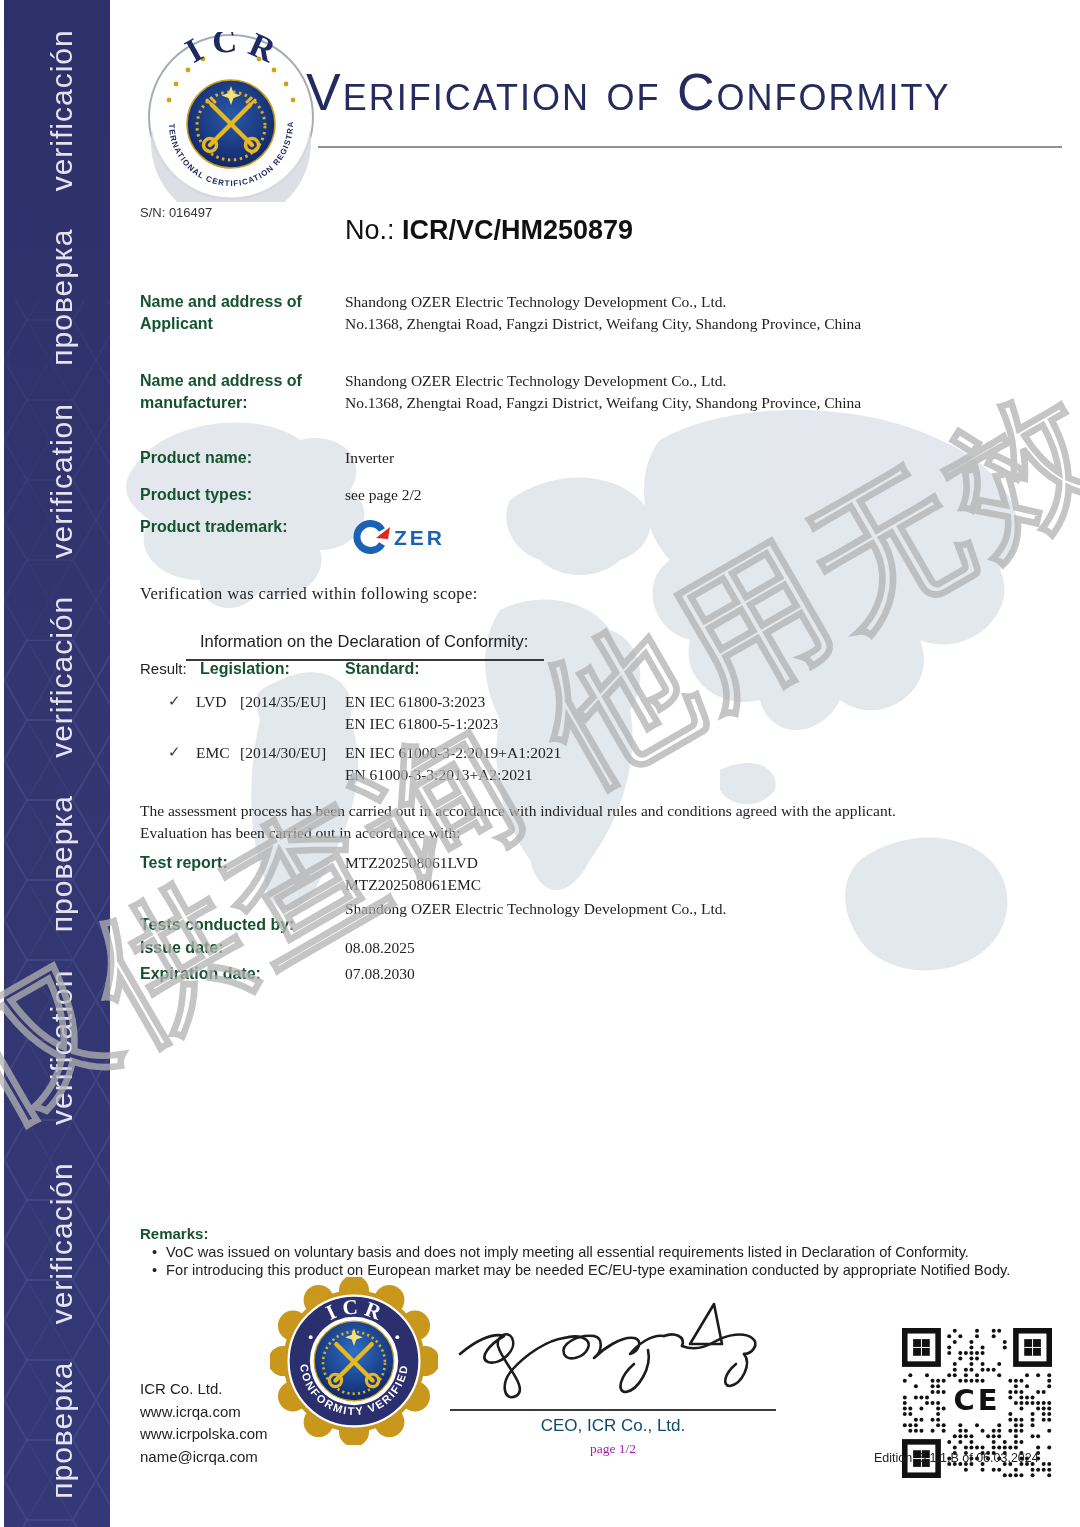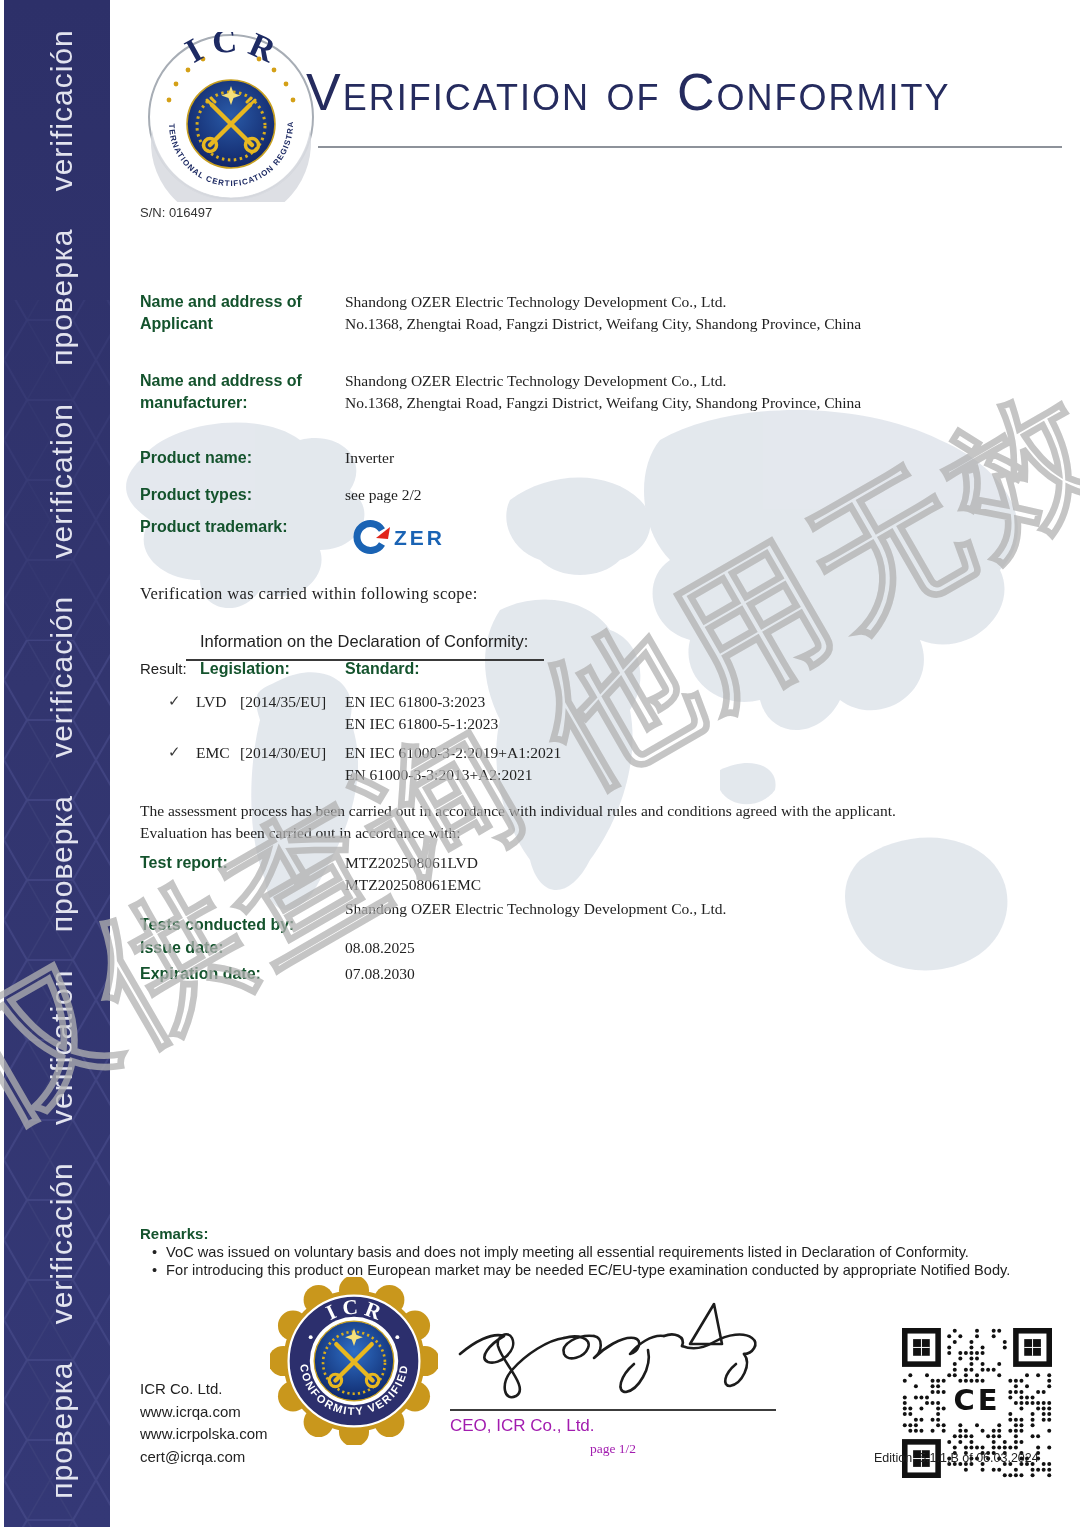--- a/index.html
+++ b/index.html
@@ -27,21 +27,21 @@
   .decl-head{left:186px;top:632px;font-size:16.5px;color:#222;border-bottom:2px solid #3a3a3a;
              padding:0 16px 8px 14px;z-index:3;}
   .check{color:#3a3a3a;font-size:15px;}
   
   .wmark{left:-28px;top:978px;transform:rotate(-30deg);transform-origin:0 50%;
          font-size:148px;font-weight:bold;letter-spacing:8px;white-space:nowrap;
          color:transparent;-webkit-text-stroke:2px #b2b2b2;opacity:.75;z-index:4;pointer-events:none;}
   
   .contact{left:140px;top:1378px;font-size:15px;line-height:22.5px;color:#222;z-index:3;}
   .sigline{left:450px;top:1409px;width:326px;height:2px;background:#3c3c3c;z-index:3;}
-  .ceoline{left:450px;top:1416px;width:326px;text-align:left;font-size:17px;color:#a21caf;z-index:3;}
+  .ceoline{left:450px;top:1416px;width:326px;text-align:center;font-size:17px;color:#0c4a6e;z-index:3;}
   .pageno{left:450px;top:1441px;width:326px;text-align:center;font-size:13.5px;color:#a21caf;z-index:3;font-family:Liberation Serif, serif;}
   .edition{left:874px;top:1451px;font-size:12.5px;color:#222;z-index:3;}
   .z3{z-index:3;}
 </style>
 </head>
 <body>
 
 <div class="page">
 
   <svg class="abs" style="left:80px;top:380px;z-index:1;" width="1000" height="690" viewBox="0 0 1000 690">
@@ -113,20 +113,21 @@
     <path d="M85,54 l2.5,7 7,2.5 -7,2.5 -2.5,7 -2.5,-7 -7,-2.5 7,-2.5 Z" fill="#f5e07a"></path>
     <text font-family="'Liberation Sans',sans-serif" font-size="8" font-weight="bold" fill="#1d2a63" letter-spacing="1">
       <textPath href="#botArc" startOffset="50%" text-anchor="middle">INTERNATIONAL CERTIFICATION REGISTRAR</textPath>
     </text>
   </svg>
 
   <div class="abs title">Verification of Conformity</div>
   <div class="abs title-rule"></div>
 
   <div class="abs serial">S/N: 016497</div>
+  <div class="abs certno"><span>No.: </span><b>ICR/VC/HM250879</b></div>
 
   <div class="abs lbl" style="left:140px;top:291px;">
     <div>Name and address of</div>
       <div>Applicant</div>
   </div>
   <div class="abs val" style="left:345px;top:291px;">
     <div>Shandong OZER Electric Technology Development Co., Ltd.</div>
       <div>No.1368, Zhengtai Road, Fangzi District, Weifang City, Shandong Province, China</div>
   </div>
 
@@ -248,21 +249,21 @@
       <circle cx="74" cy="117" r="7"></circle>
         <circle cx="116" cy="117" r="7"></circle>
     </g>
     <path d="M95,58 l2.6,7.4 7.4,2.6 -7.4,2.6 -2.6,7.4 -2.6,-7.4 -7.4,-2.6 7.4,-2.6 Z" fill="#f5e07a"></path>
   </svg>
 
   <div class="abs contact">
     <div>ICR Co. Ltd.</div>
     <div>www.icrqa.com</div>
     <div>www.icrpolska.com</div>
-    <div>cert@icrqa.com</div>
+    <div>name@icrqa.com</div>
   </div>
 
   <svg class="abs" style="left:452px;top:1292px;z-index:3;" width="330" height="115" viewBox="0 0 330 115">
     <g fill="none" stroke="#1c1c1c" stroke-width="2.6" stroke-linecap="round" stroke-linejoin="round">
       <path d="M8,62 C22,50 40,40 52,44 C38,52 26,66 36,70 C48,74 66,58 60,46 C56,38 44,44 46,54 C50,70 78,96 64,104 C52,110 48,92 60,78 C74,62 96,48 112,46"></path>
       <path d="M112,46 C126,42 140,46 136,56 C132,66 116,70 112,62 C108,52 126,42 142,44"></path>
       <path d="M142,44 C152,46 150,60 142,66 C152,56 170,44 182,46 C192,48 186,60 178,62 C186,52 200,42 212,44"></path>
       <path d="M196,58 C200,76 186,98 174,100 C164,100 168,84 182,72"></path>
       <path d="M212,44 C222,40 234,44 230,54"></path>
       <path d="M238,52 L262,12 L270,52 L238,52"></path>

